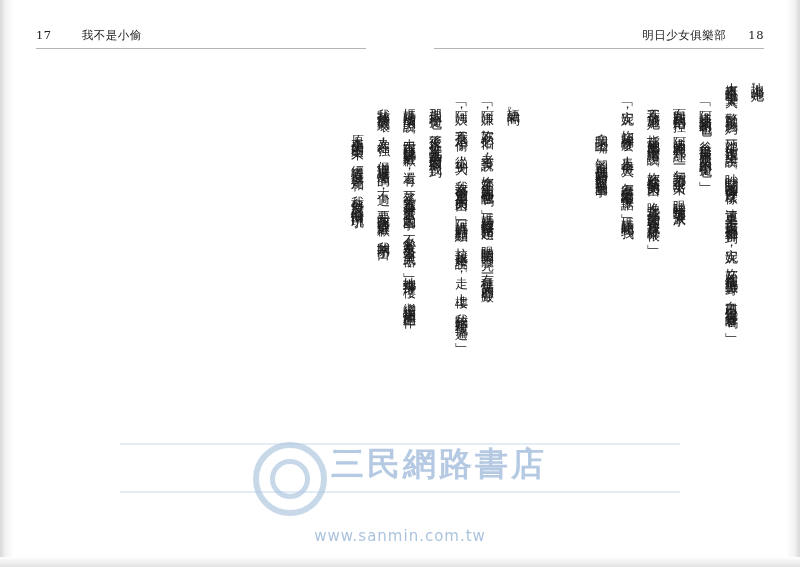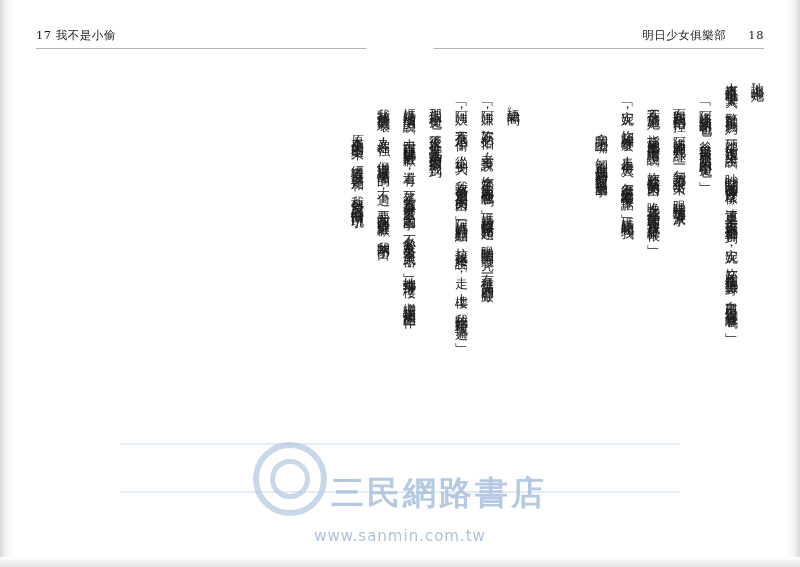--- a/index.html
+++ b/index.html
@@ -45,21 +45,21 @@
     pointer-events: none;
   }
 
   
   .header-left {
     position: absolute;
     left: 36px;
     top: 28px;
     display: flex;
     align-items: baseline;
-    gap: 4px;
+    gap: 30px;
     font-size: 11.5px;
     color: #1a1a1a;
     letter-spacing: 0.5px;
   }
   .header-right {
     position: absolute;
     right: 36px;
     top: 28px;
     display: flex;
     align-items: baseline;
@@ -122,21 +122,21 @@
     height: 120px;
     pointer-events: none;
     display: flex;
     flex-direction: column;
     align-items: center;
     justify-content: flex-end;
   }
   .wm-logo {
     position: relative;
     display: flex;
-    align-items: flex-end;
+    align-items: flex-start;
     gap: 4px;
     color: #9db7d8;
     opacity: 0.85;
   }
   .wm-circle {
     width: 74px;
     height: 74px;
     border-radius: 50%;
     border: 6px solid #a9c2de;
     opacity: 0.75;

